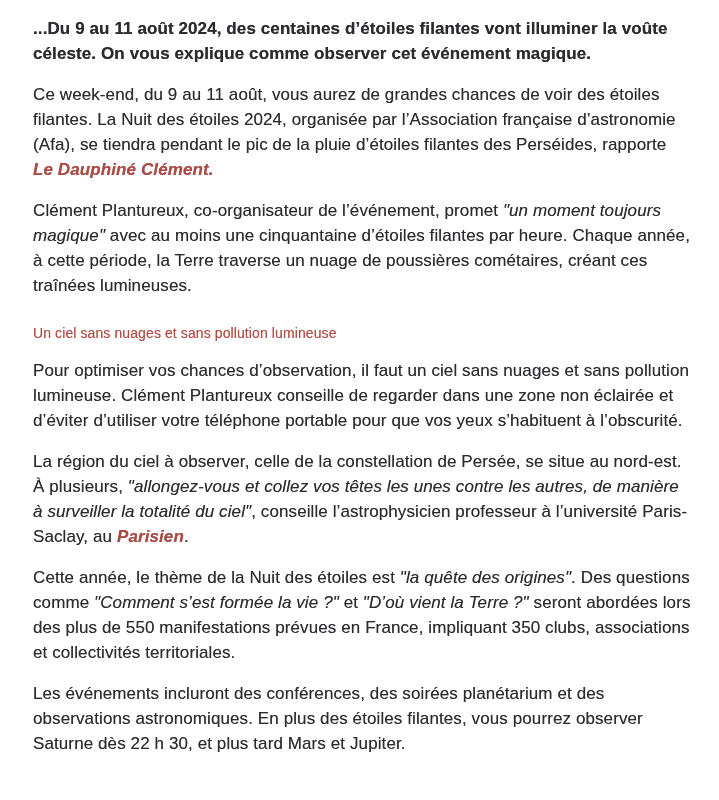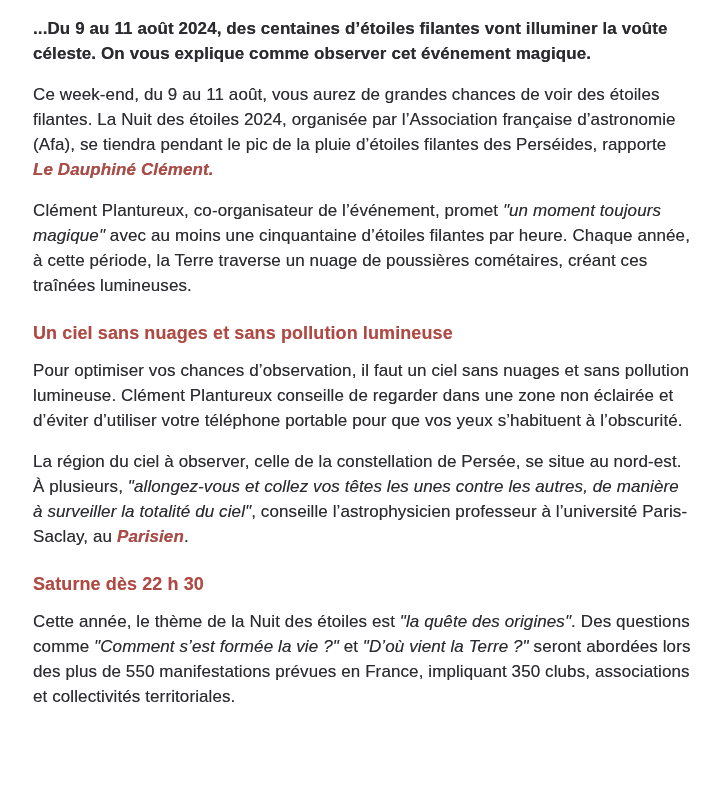--- a/index.html
+++ b/index.html
@@ -32,23 +32,23 @@
     margin: 0 0 16px 0;
     letter-spacing: 0.1px;
     text-shadow: 0 0 0.5px rgba(40,40,45,0.55); 
   }
   .article p.lead {
     font-weight: 700;
     text-shadow: 0 0 0.6px rgba(30,30,35,0.7);
   }
   .article h2 {
     color: var(--accent);
-    font-size: 18px;
+    font-size: 14px;
     line-height: 27px;
-    font-weight: 700;
+    font-weight: 400;
     margin: 22px 0 11px 0;
     letter-spacing: 0.1px;
     text-shadow: 0 0 0.5px rgba(176,74,68,0.5);
   }
   .article .q {
     font-style: italic;
   }
   .article a.link {
     color: var(--accent);
     font-weight: 700;
@@ -61,16 +61,16 @@
 <body>
 
 <div class="page">
   <div class="article">
       <p class="lead"><span class="txt">...Du 9 au 11 août 2024, des centaines d’étoiles filantes vont illuminer la voûte céleste. On vous explique comme observer cet événement magique.</span></p>
       <p><span class="txt">Ce week-end, du 9 au 11 août, vous aurez de grandes chances de voir des étoiles filantes. La Nuit des étoiles 2024, organisée par l’Association française d’astronomie (Afa), se tiendra pendant le pic de la pluie d’étoiles filantes des Perséides, rapporte </span><a class="link" href="#">Le Dauphiné Clément.</a></p>
       <p><span class="txt">Clément Plantureux, co-organisateur de l’événement, promet </span><span class="q">"un moment toujours magique"</span><span class="txt"> avec au moins une cinquantaine d’étoiles filantes par heure. Chaque année, à cette période, la Terre traverse un nuage de poussières cométaires, créant ces traînées lumineuses.</span></p>
       <h2><span class="txt">Un ciel sans nuages et sans pollution lumineuse</span></h2>
       <p><span class="txt">Pour optimiser vos chances d’observation, il faut un ciel sans nuages et sans pollution lumineuse. Clément Plantureux conseille de regarder dans une zone non éclairée et d’éviter d’utiliser votre téléphone portable pour que vos yeux s’habituent à l’obscurité.</span></p>
       <p><span class="txt">La région du ciel à observer, celle de la constellation de Persée, se situe au nord-est. À plusieurs, </span><span class="q">"allongez-vous et collez vos têtes les unes contre les autres, de manière à surveiller la totalité du ciel"</span><span class="txt">, conseille l’astrophysicien professeur à l’université Paris-Saclay, au </span><a class="link" href="#">Parisien</a><span class="txt">.</span></p>
-      <h2><span class="txt">Saturne dès 22 h 30</span></h2>
       <p><span class="txt">Cette année, le thème de la Nuit des étoiles est </span><span class="q">"la quête des origines"</span><span class="txt">. Des questions comme </span><span class="q">"Comment s’est formée la vie ?"</span><span class="txt"> et </span><span class="q">"D’où vient la Terre ?"</span><span class="txt"> seront abordées lors des plus de 550 manifestations prévues en France, impliquant 350 clubs, associations et collectivités territoriales.</span></p>
+      <p><span class="txt">Les événements incluront des conférences, des soirées planétarium et des observations astronomiques. En plus des étoiles filantes, vous pourrez observer Saturne dès 22 h 30, et plus tard Mars et Jupiter.</span></p>
     </div>
 </div>
 
 </body></html>

